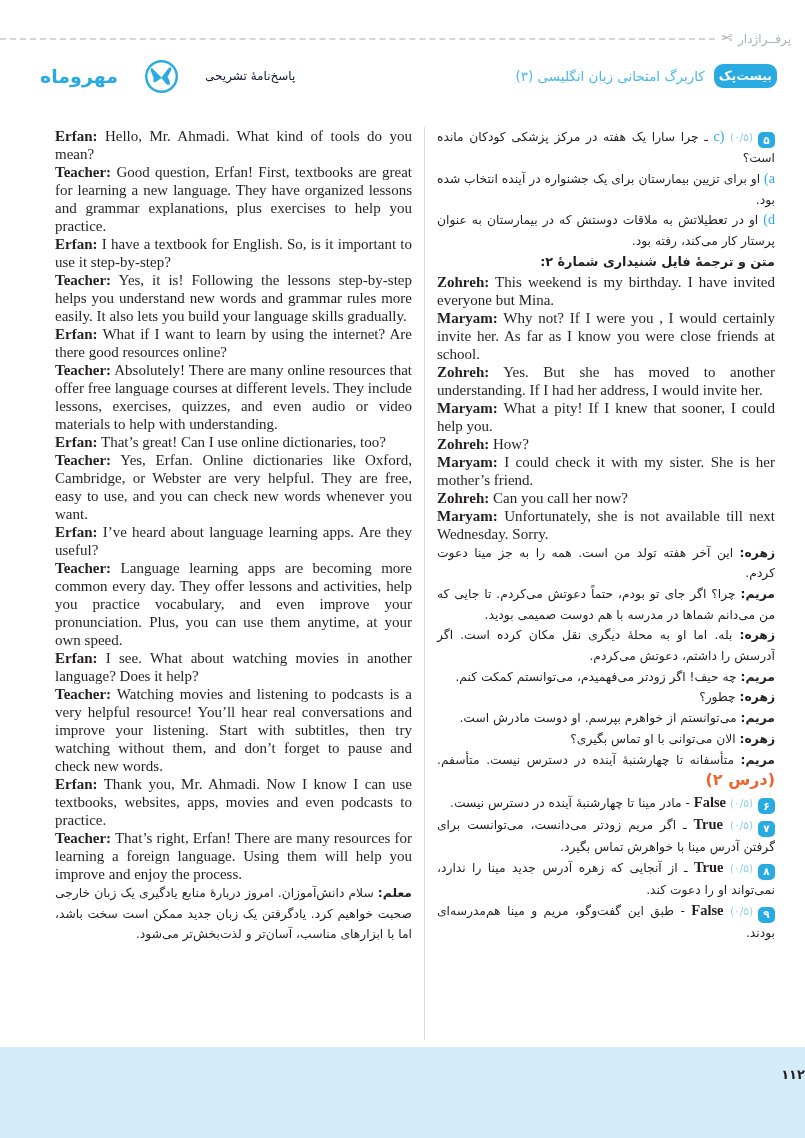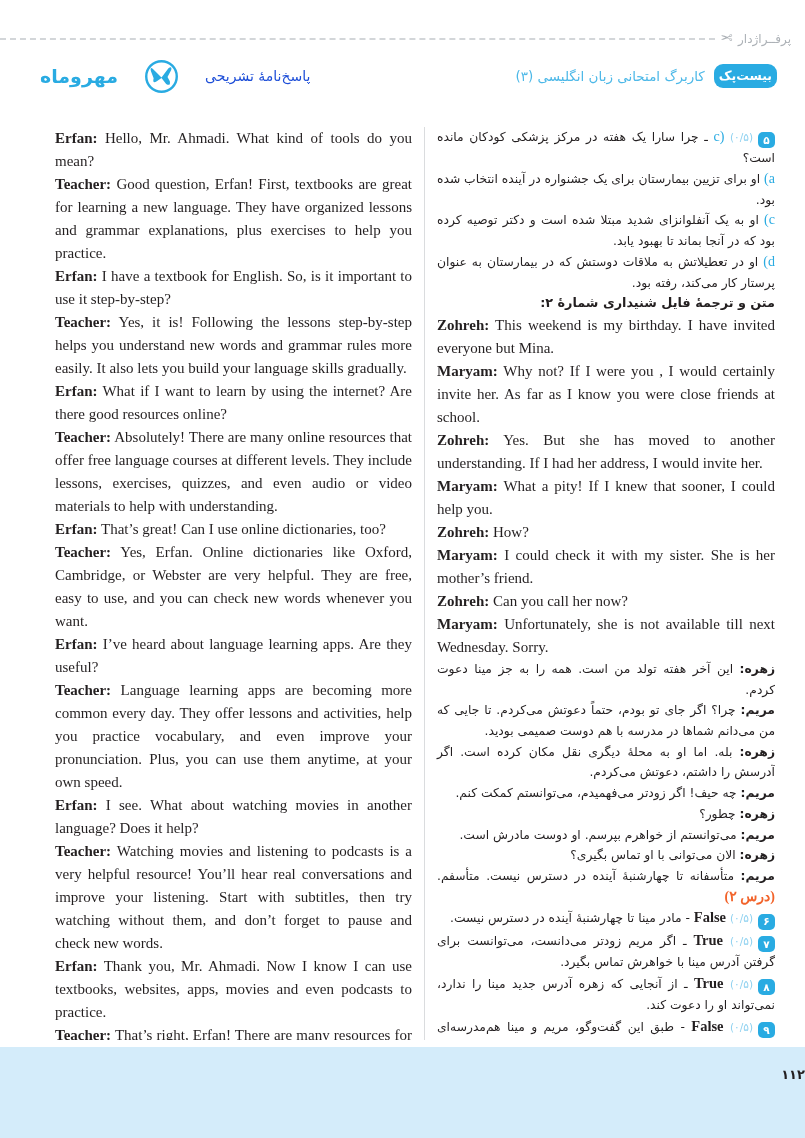--- a/index.html
+++ b/index.html
@@ -12,48 +12,48 @@
   .dashes { flex:1; border-top:2px dashed #d3d6d9; }
   .scissors { color:#acb1b6; font-size:15px; display:inline-block; transform:scaleX(-1); line-height:1; }
   .cut-label { color:#acb1b6; font-size:12px; }
 
   
   .header { position:absolute; top:52px; left:40px; right:28px; height:48px;
             display:flex; justify-content:space-between; align-items:center; }
   .brand-group { display:flex; align-items:center; gap:25px; }
   .brand { color:#29abe2; font-weight:bold; font-size:19px; }
   .logo svg { display:block; }
-  .answer-key { color:#1d4ed8; font-size:14px; }
+  .answer-key { color:#0f172a; font-size:12px; }
   .title-group { display:flex; align-items:center; gap:9px; direction:rtl; }
   .series-badge { background:#29abe2; color:#fff; font-size:12.5px; font-weight:bold;
                   padding:4px 5px 5px; border-radius:9px; }
   .worksheet-title { color:#4cb8e8; font-size:13.5px; }
 
   
   .content { position:absolute; top:127px; left:55px; right:30px; bottom:98px;
              display:flex; gap:12px; overflow:hidden; }
   .col-left { width:357px; flex:none; }
   .divider { width:1px; background:#dadcde; }
   .col-right { flex:1; min-width:0; }
 
   .en { font-family:"Liberation Serif","DejaVu Serif",serif; font-size:15px;
-        line-height:23px; text-align:justify; direction:ltr; }
+        line-height:18px; text-align:justify; direction:ltr; }
   .en .spk { font-weight:bold; }
   .fa { direction:rtl; font-size:12.3px; line-height:20.7px; text-align:justify; }
   .fa b { font-weight:bold; }
   .heading { font-weight:bold; font-size:12.8px; }
 
   .qbadge { display:inline-flex; justify-content:center; align-items:center;
             min-width:17px; height:16px; padding:0 2px; border-radius:5px;
             background:#29abe2; color:#fff; font-size:10.5px; font-weight:bold;
             margin-left:5px; vertical-align:-3px; }
   .ans-letter, .opt-letter { color:#29abe2; font-family:"Liberation Serif",serif; font-size:14px; }
   .score { color:#8ed1f0; font-size:10.5px; }
   .tf-ans { font-family:"Liberation Serif",serif; font-size:14.5px; font-weight:600; }
-  .lesson-tag { color:#f2632a; font-weight:bold; font-size:14px;font-family:Liberation Serif, serif; }
+  .lesson-tag { color:#f2632a; font-weight:bold; font-size:16px; }
 
   
   .footer { position:absolute; left:0; right:0; bottom:0; height:91px; background:#d4ecfa; }
   .page-num { position:absolute; top:20px; left:0; right:0; text-align:right;
               font-size:13px; font-weight:bold; color:#231f20; }
 </style>
 </head>
 <body>
 
 <div class="cut-line">
@@ -118,21 +118,20 @@
   <div class="divider"></div>
 
   <div class="col-right">
     <p class="fa">
       <span class="qbadge">۵</span><span class="ans-letter">c)</span> <span class="score">(۰/۵)</span> <span>ـ چرا سارا یک هفته در مرکز پزشکی کودکان مانده است؟</span>
     </p>
 
       <p class="fa"><span class="opt-letter">a)</span> <span>او برای تزیین بیمارستان برای یک جشنواره در آینده انتخاب شده بود.</span></p>
 
 
-      <p class="fa"><span class="opt-letter">c)</span> <span>او به یک آنفلوانزای شدید مبتلا شده است و دکتر توصیه کرده بود که در آنجا بماند تا بهبود یابد.</span></p>
 
       <p class="fa"><span class="opt-letter">d)</span> <span>او در تعطیلاتش به ملاقات دوستش که در بیمارستان به عنوان پرستار کار می‌کند، رفته بود.</span></p>
 
     <p class="fa heading">متن و ترجمهٔ فایل شنیداری شمارهٔ ۲:</p>
 
       <p class="en"><b class="spk">Zohreh:</b> <span>This weekend is my birthday. I have invited everyone but Mina.</span></p>
 
       <p class="en"><b class="spk">Maryam:</b> <span>Why not? If I were you , I would certainly invite her. As far as I know you were close friends at school.</span></p>
 
       <p class="en"><b class="spk">Zohreh:</b> <span>Yes. But she has moved to another understanding. If I had her address, I would invite her.</span></p>

